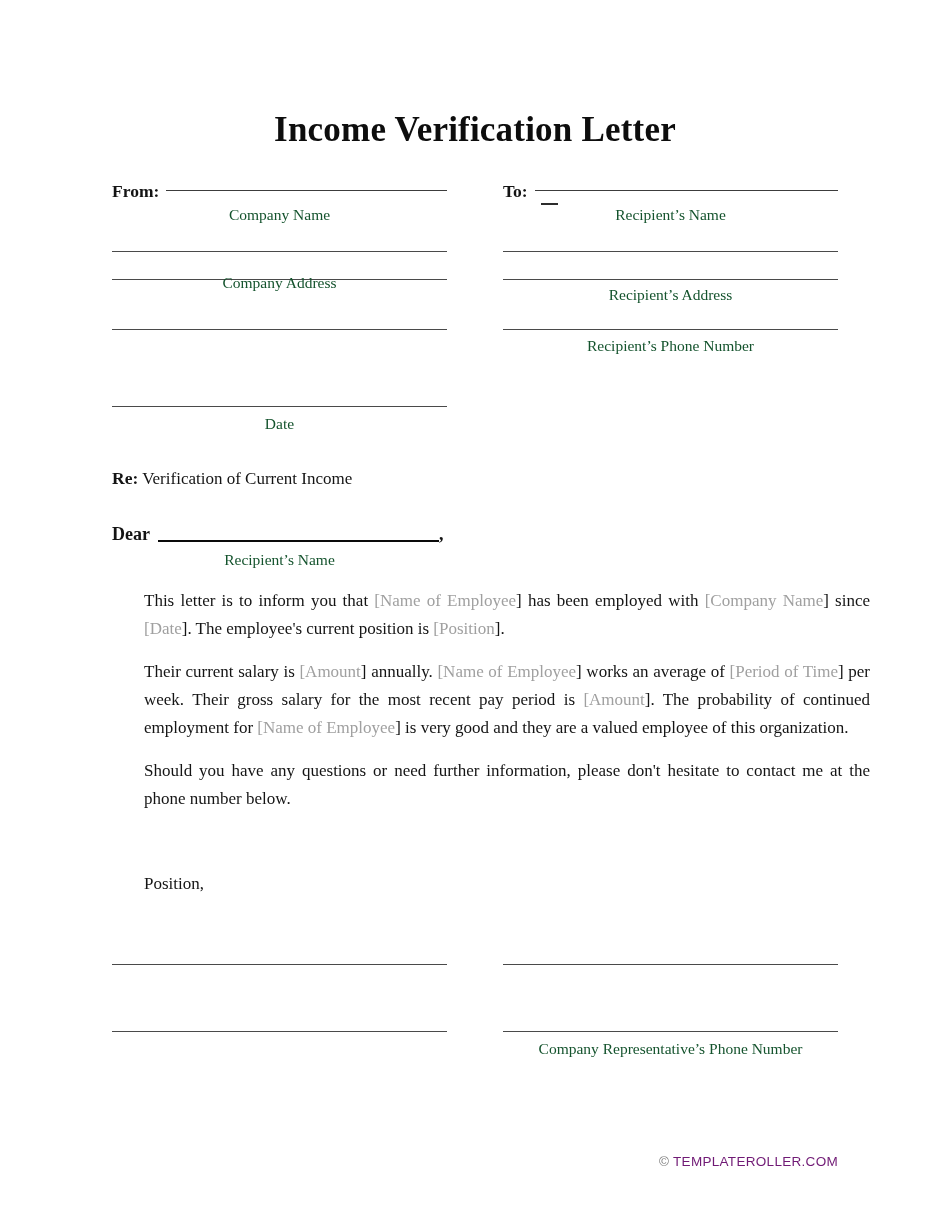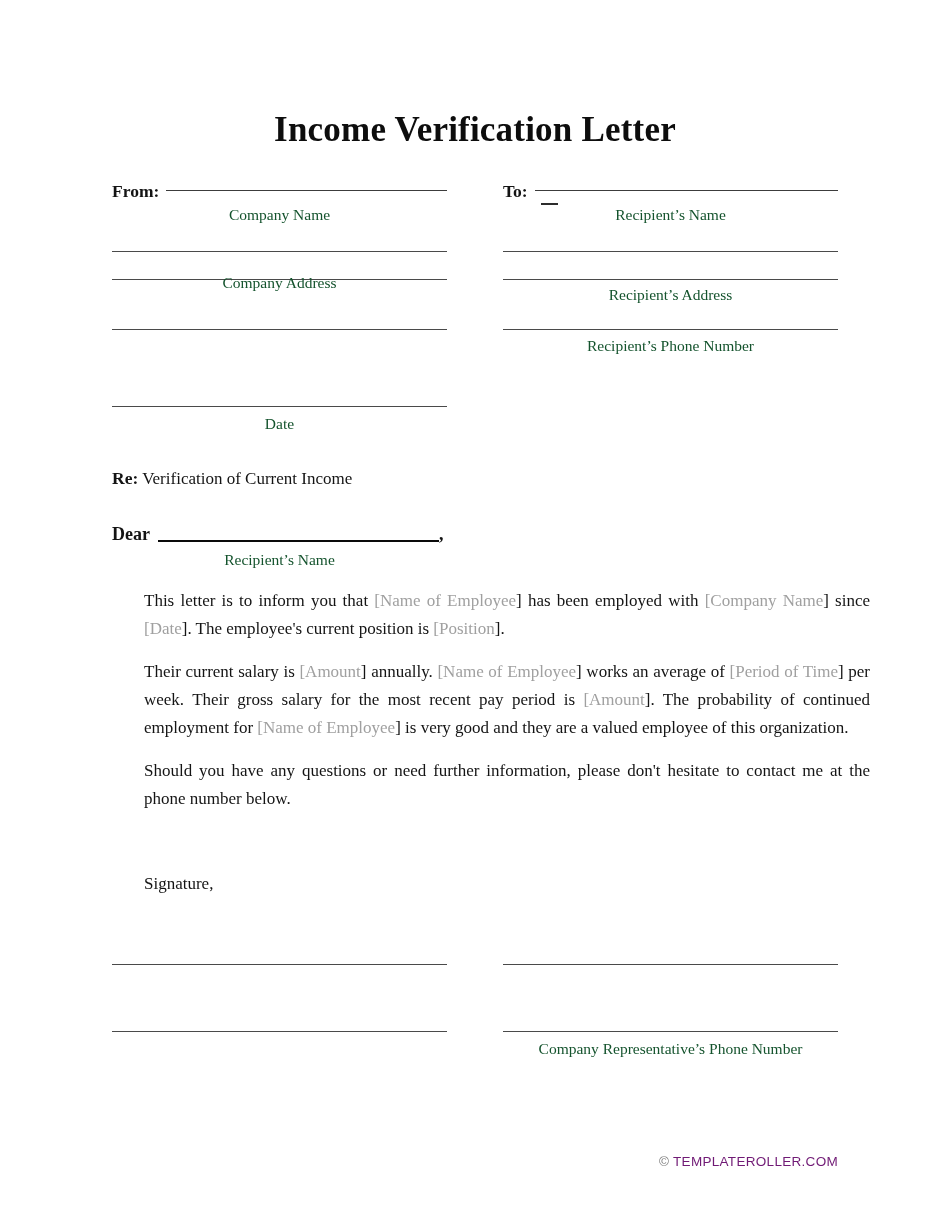--- a/index.html
+++ b/index.html
@@ -104,21 +104,21 @@
     <span>,</span>
   </div>
   <div class="abs caption col-left" style="top:551px;">Recipient’s Name</div>
 
   <div class="abs body-block">
     <div id="paragraphs">
         <p class="para"><span>This letter is to inform you that </span><span class="ph">[Name of Employee</span><span>] has been employed with </span><span class="ph">[Company Name</span><span>] since </span><span class="ph">[Date</span><span>]. The employee's current position is </span><span class="ph">[Position</span><span>].</span></p>
         <p class="para"><span>Their current salary is </span><span class="ph">[Amount</span><span>] annually. </span><span class="ph">[Name of Employee</span><span>] works an average of </span><span class="ph">[Period of Time</span><span>] per week. Their gross salary for the most recent pay period is </span><span class="ph">[Amount</span><span>]. The probability of continued employment for </span><span class="ph">[Name of Employee</span><span>] is very good and they are a valued employee of this organization.</span></p>
         <p class="para"><span>Should you have any questions or need further information, please don't hesitate to contact me at the phone number below.</span></p>
       </div>
-    <div class="closing">Signature,</div>
+    <div class="closing">Position,</div>
   </div>
 
   <div class="abs hline w-col col-left" style="top:964px;"></div>
   <div class="abs hline w-col col-right" style="top:964px;"></div>
 
   <div class="abs hline w-col col-left" style="top:1031px;"></div>
   <div class="abs hline w-col col-right" style="top:1031px;"></div>
   <div class="abs caption col-right" style="top:1040px;">Company Representative’s Phone Number</div>
 
   <div class="abs footer-row">

